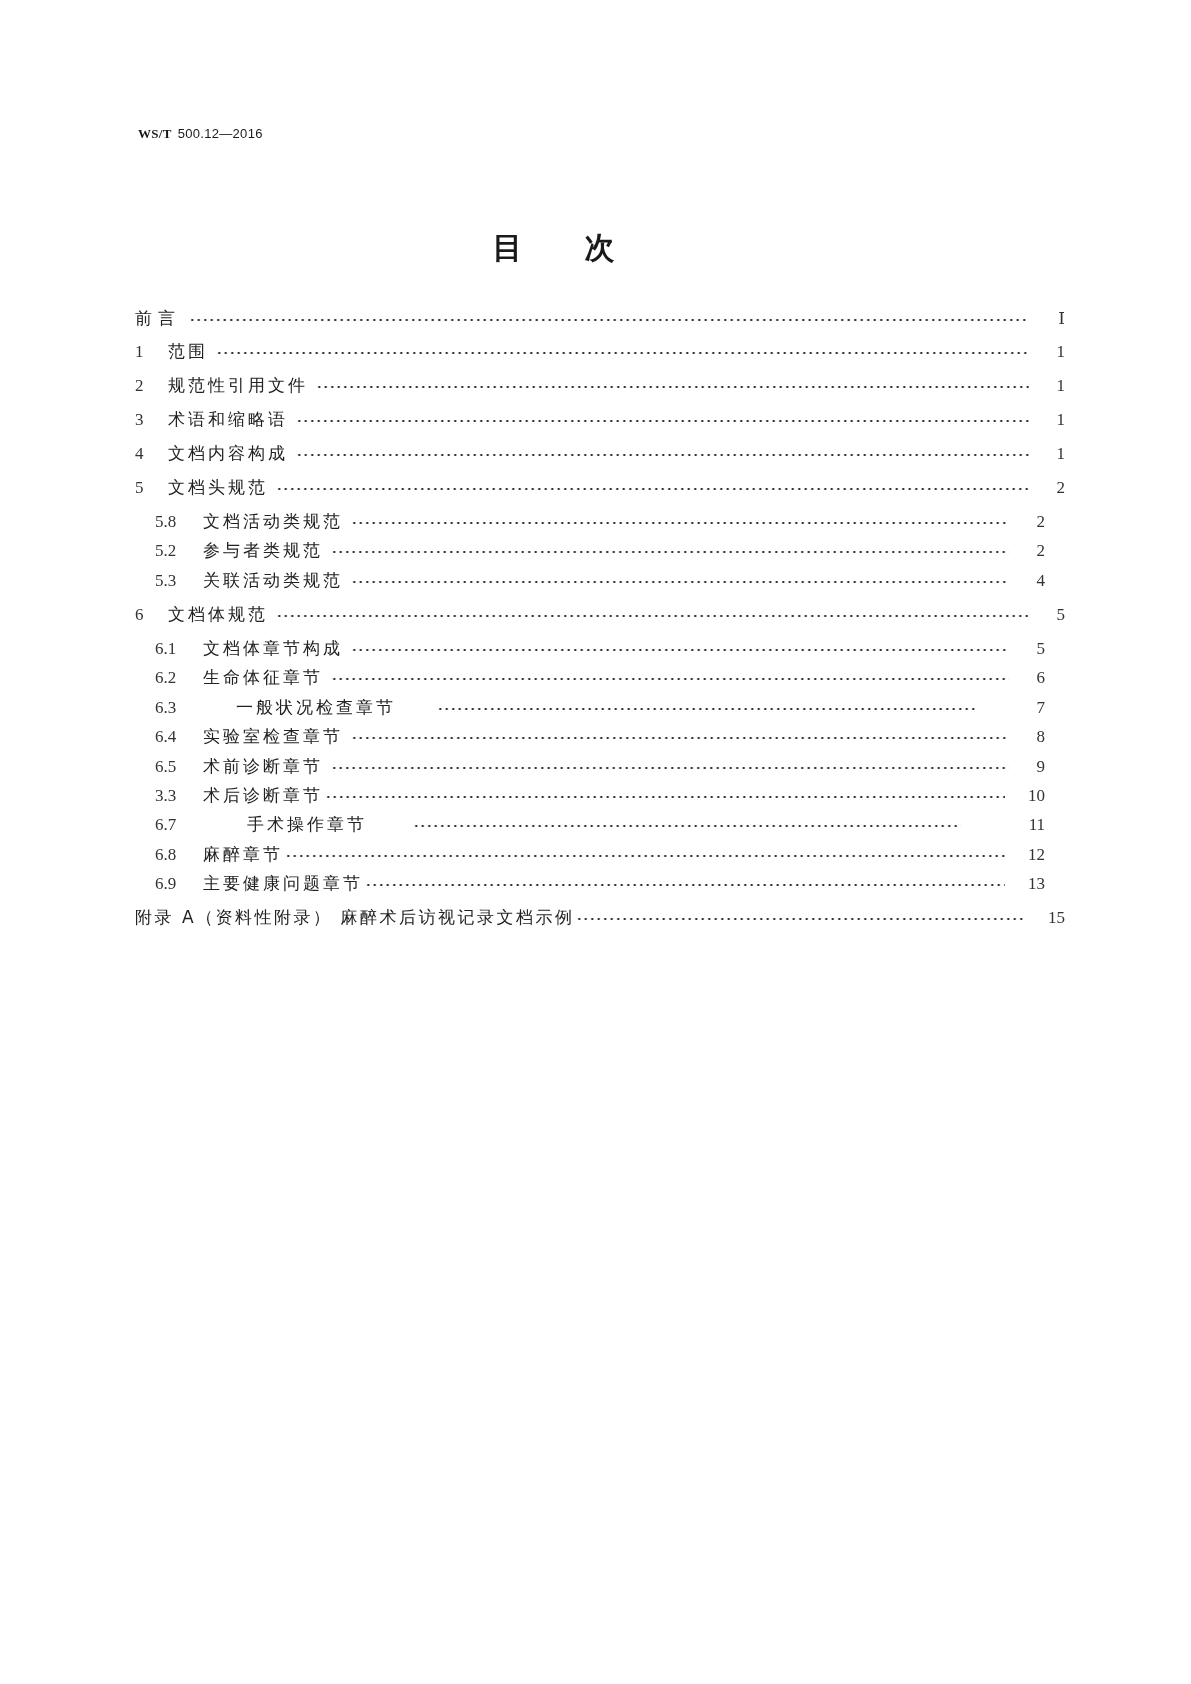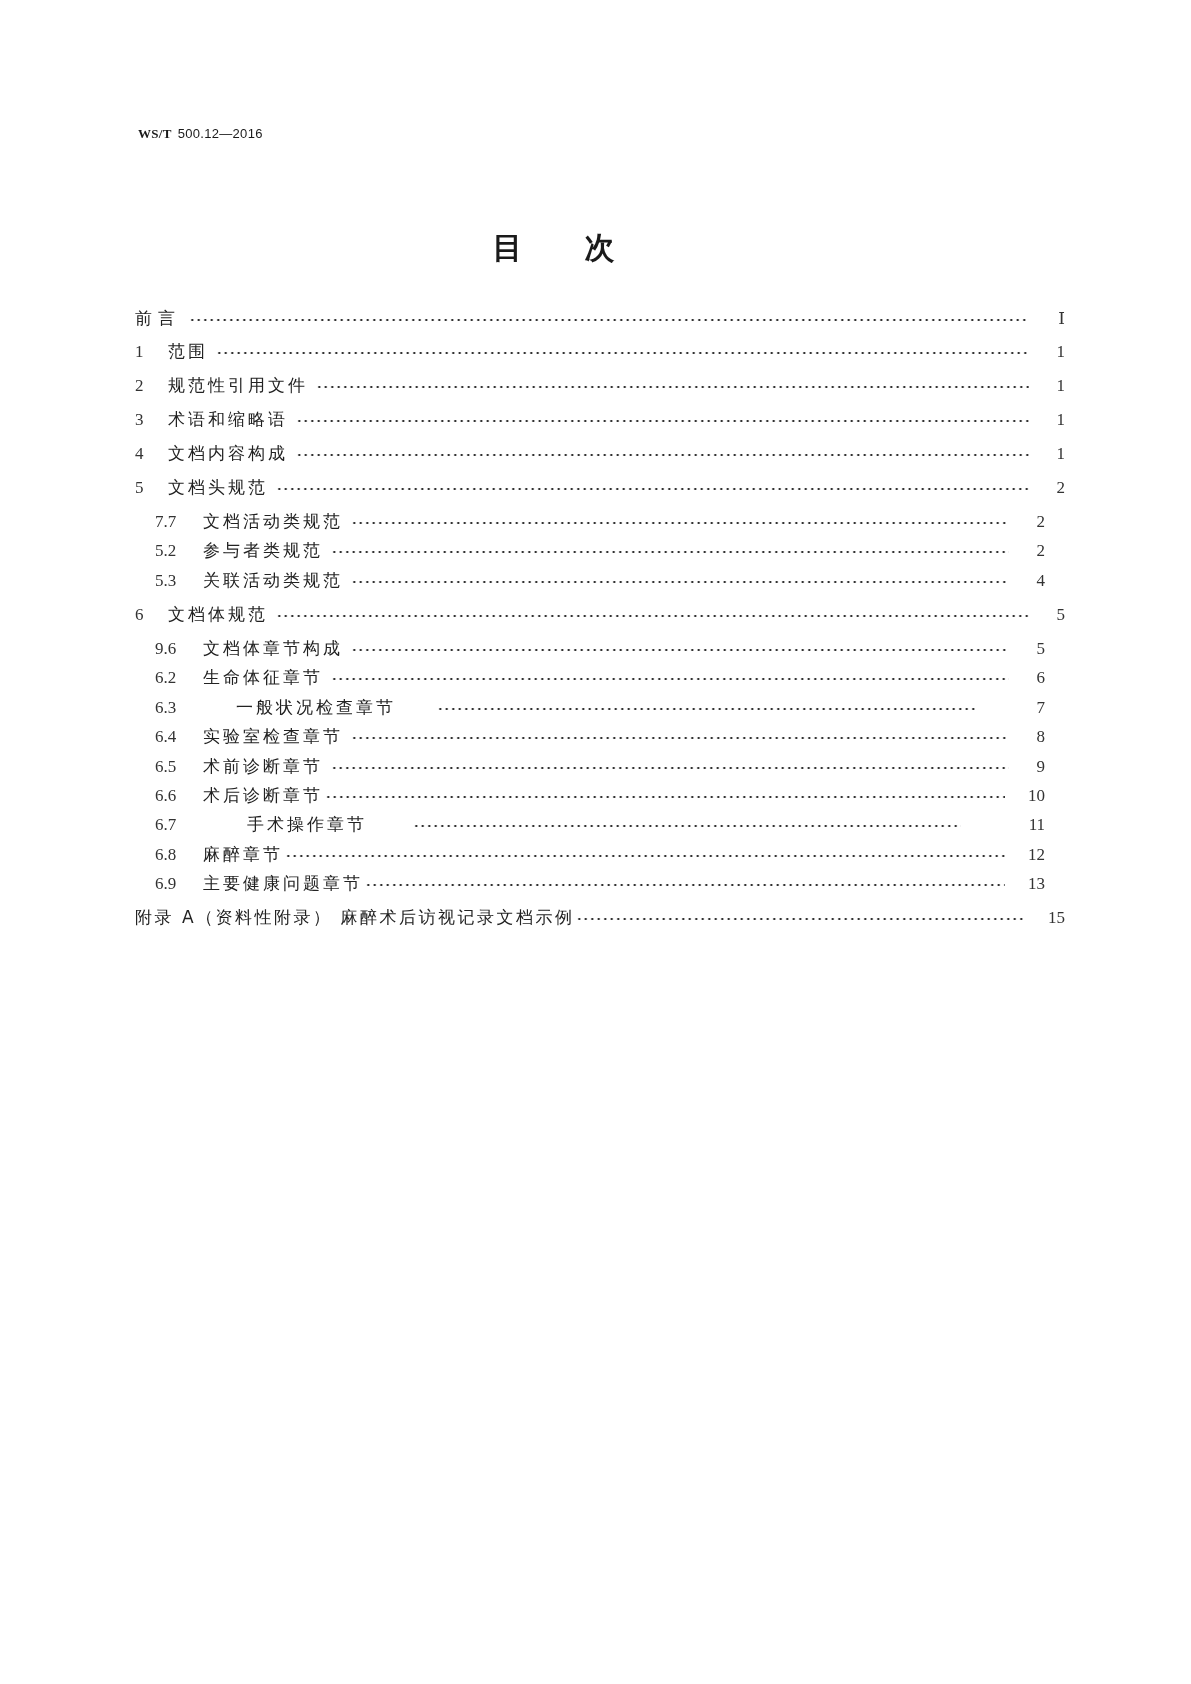--- a/index.html
+++ b/index.html
@@ -144,21 +144,21 @@
   </div>
 
   <div class="toc-row top" style="top:145px;">
     <span class="num">5</span>
     <span class="label">文档头规范</span>
     <span class="leader"></span>
     <span class="page">2</span>
   </div>
 
   <div class="toc-row sub" style="top:179px;">
-    <span class="num">7.7</span>
+    <span class="num">5.8</span>
     <span class="label">文档活动类规范</span>
     <span class="leader"></span>
     <span class="page">2</span>
   </div>
 
   <div class="toc-row sub" style="top:208px;">
     <span class="num">5.2</span>
     <span class="label">参与者类规范</span>
     <span class="leader"></span>
     <span class="page">2</span>
@@ -172,21 +172,21 @@
   </div>
 
   <div class="toc-row top" style="top:272px;">
     <span class="num">6</span>
     <span class="label">文档体规范</span>
     <span class="leader"></span>
     <span class="page">5</span>
   </div>
 
   <div class="toc-row sub" style="top:306px;">
-    <span class="num">9.6</span>
+    <span class="num">6.1</span>
     <span class="label">文档体章节构成</span>
     <span class="leader"></span>
     <span class="page">5</span>
   </div>
 
   <div class="toc-row sub" style="top:335px;">
     <span class="num">6.2</span>
     <span class="label">生命体征章节</span>
     <span class="leader"></span>
     <span class="page">6</span>
@@ -207,21 +207,21 @@
   </div>
 
   <div class="toc-row sub" style="top:424px;">
     <span class="num">6.5</span>
     <span class="label">术前诊断章节</span>
     <span class="leader"></span>
     <span class="page">9</span>
   </div>
 
   <div class="toc-row sub wide" style="top:453px;">
-    <span class="num">6.6</span>
+    <span class="num">3.3</span>
     <span class="label" style="padding-right:2px;">术后诊断章节</span>
     <span class="leader"></span>
     <span class="page">10</span>
   </div>
 
   <div class="toc-row sub wide" style="top:482px;gap:44px;">
     <span class="num">6.7</span>
     <span class="label" style="padding-right:2px;">手术操作章节</span>
     <span class="leader"></span>
     <span class="page">11</span>

